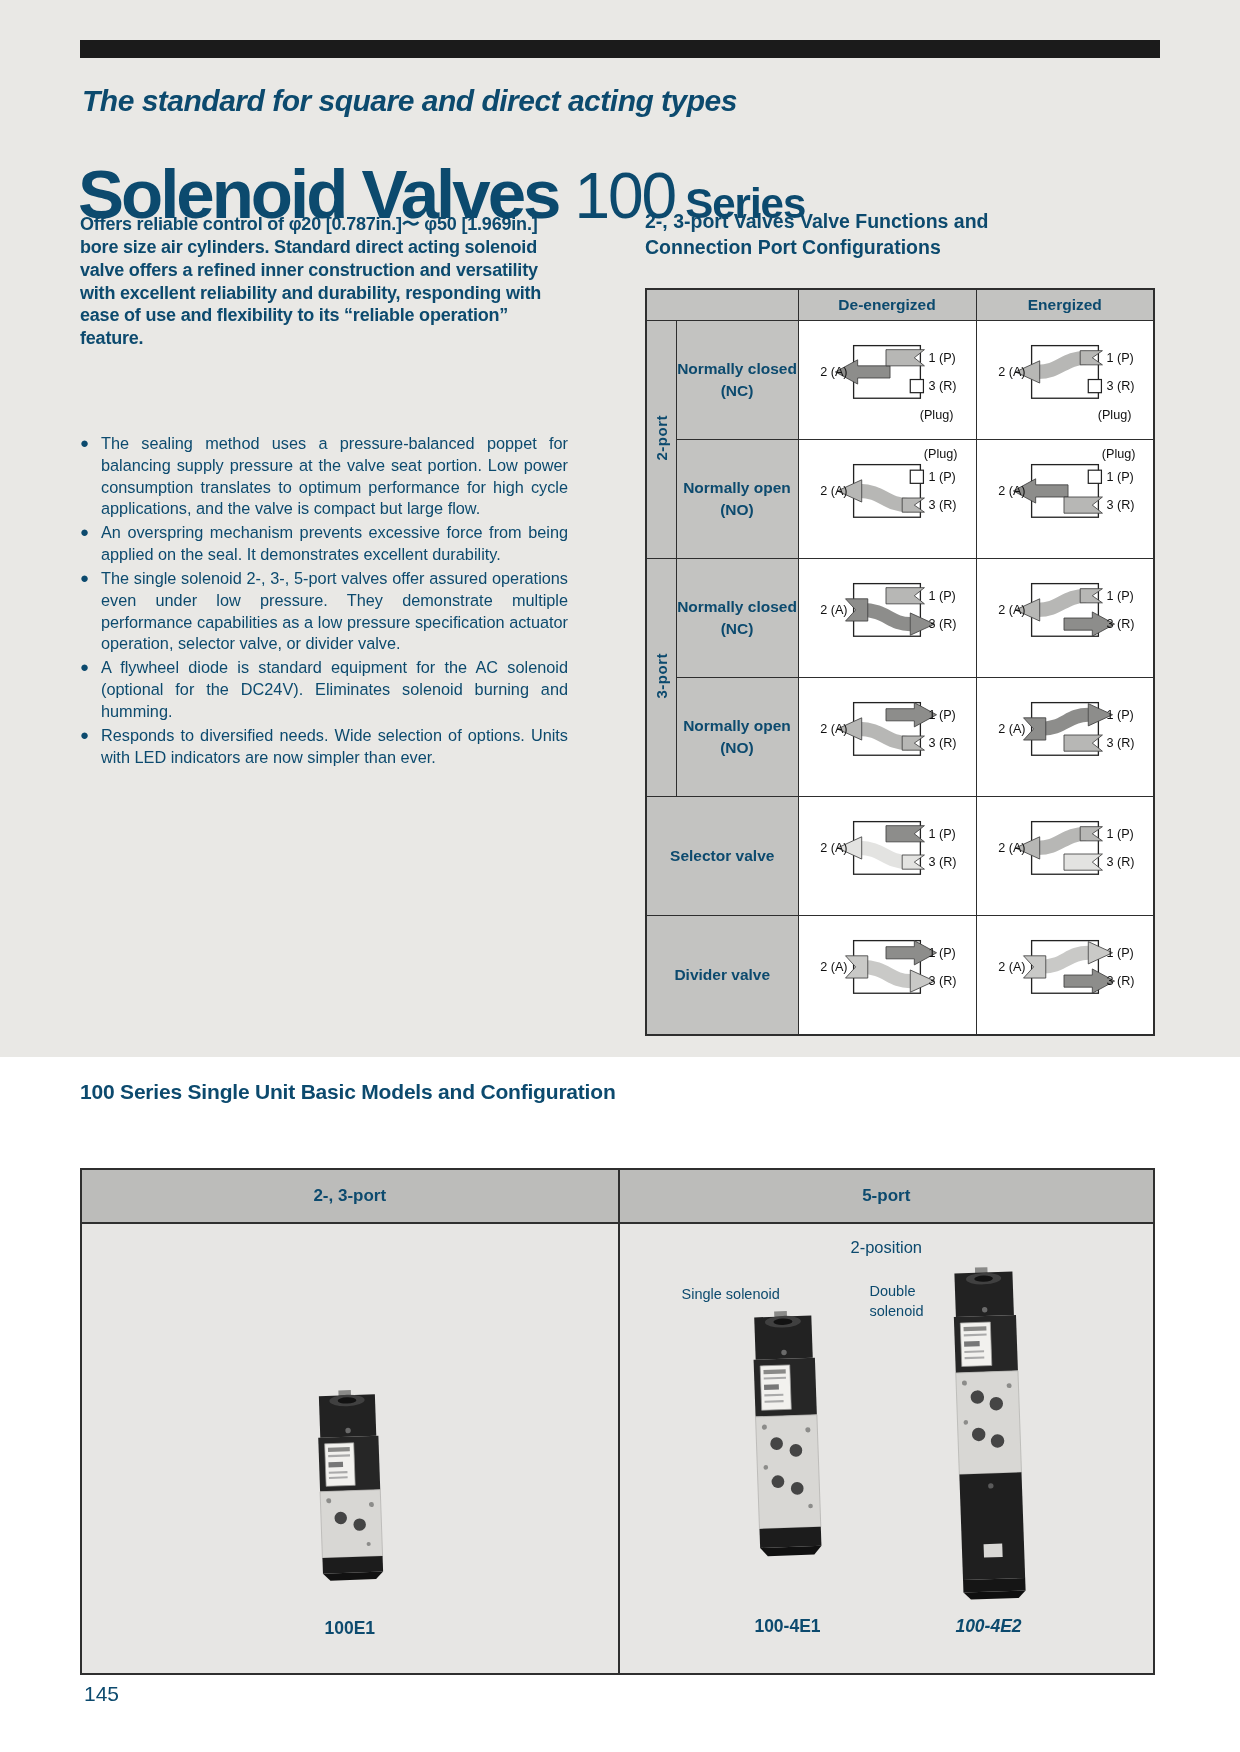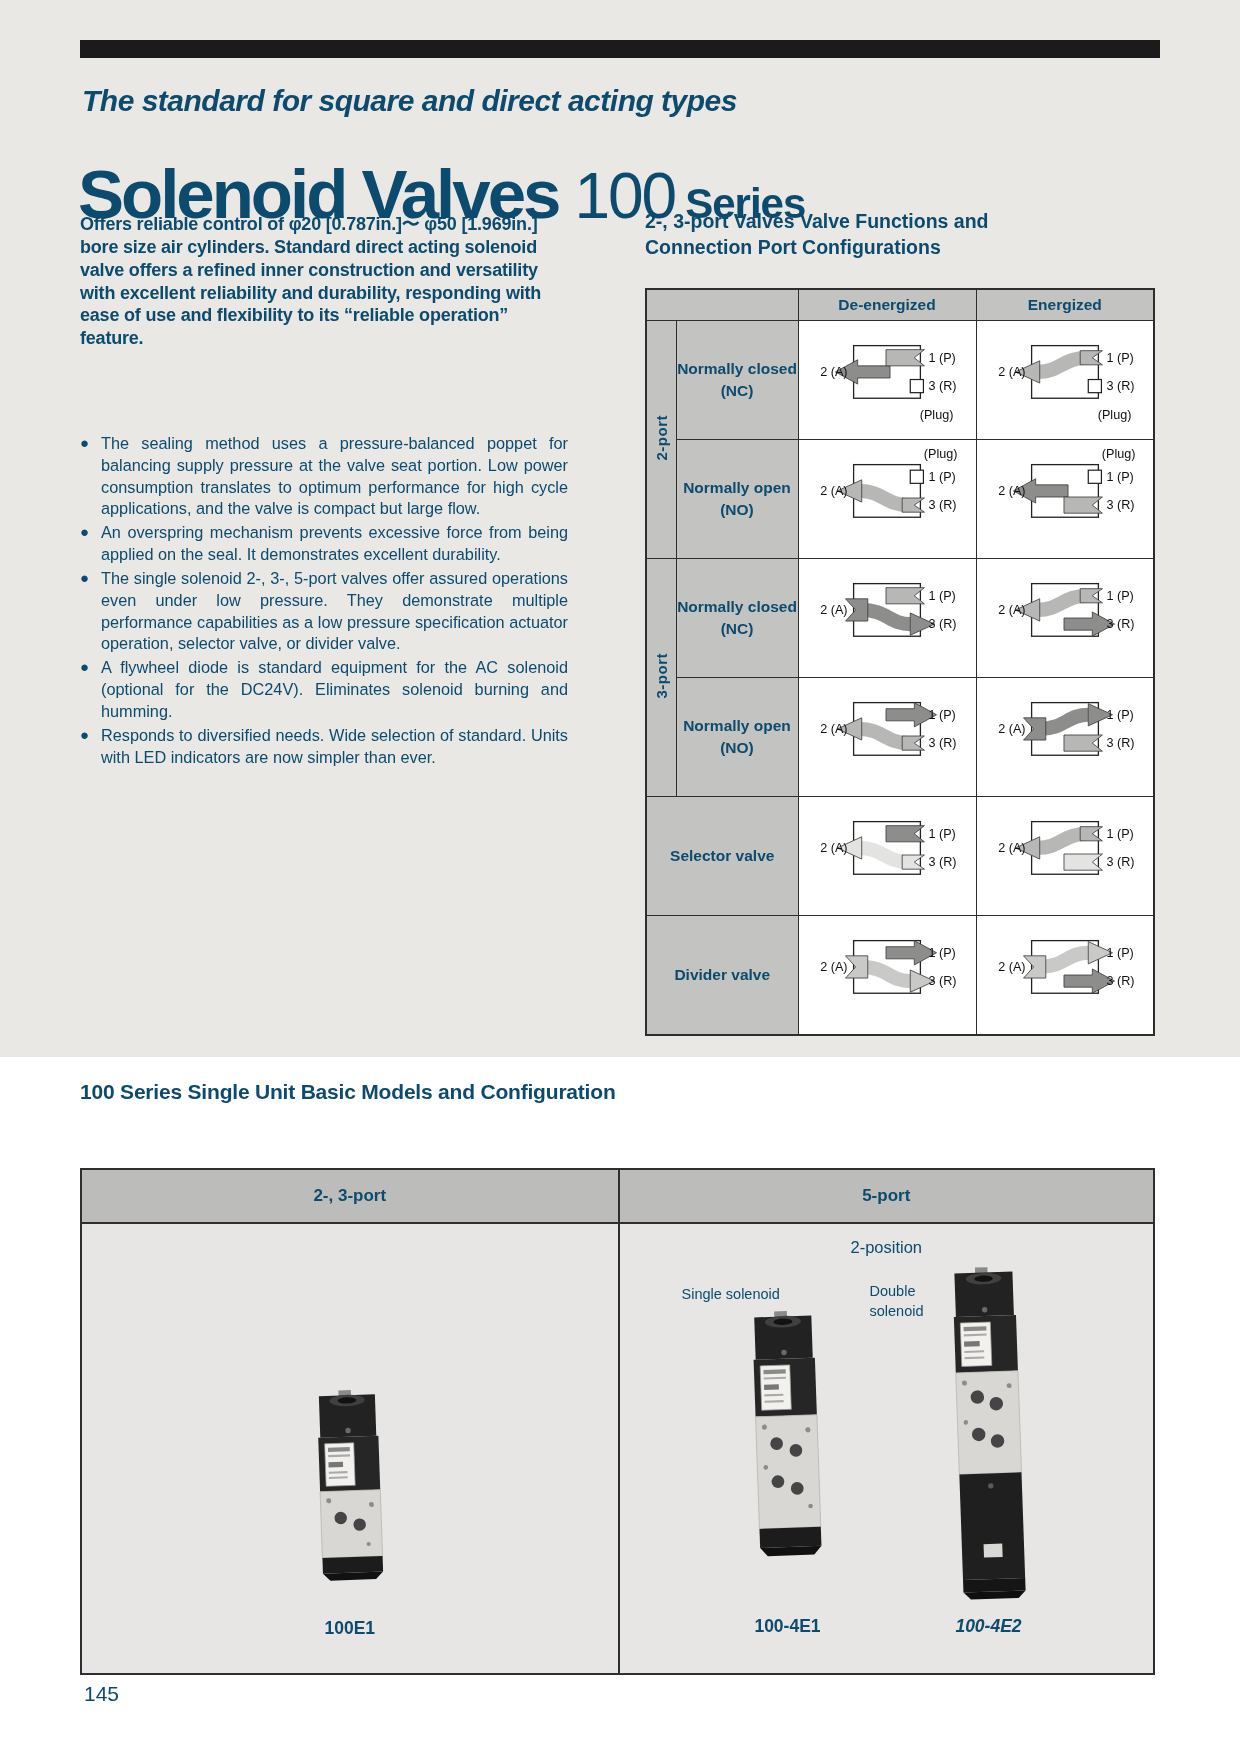--- a/index.html
+++ b/index.html
@@ -60,21 +60,21 @@
     <span class="series">Series</span>
   </div>
 
   <div class="lead">Offers reliable control of φ20 [0.787in.]〜 φ50 [1.969in.] bore size air cylinders. Standard direct acting solenoid valve offers a refined inner construction and versatility with excellent reliability and durability, responding with ease of use and flexibility to its “reliable operation” feature.</div>
 
   <div class="bullets">
     <div class="li">The sealing method uses a pressure-balanced poppet for balancing supply pressure at the valve seat portion. Low power consumption translates to optimum performance for high cycle applications, and the valve is compact but large flow.</div>
     <div class="li">An overspring mechanism prevents excessive force from being applied on the seal. It demonstrates excellent durability.</div>
     <div class="li">The single solenoid 2-, 3-, 5-port valves offer assured operations even under low pressure. They demonstrate multiple performance capabilities as a low pressure specification actuator operation, selector valve, or divider valve.</div>
     <div class="li">A flywheel diode is standard equipment for the AC solenoid (optional for the DC24V). Eliminates solenoid burning and humming.</div>
-    <div class="li">Responds to diversified needs. Wide selection of standard. Units with LED indicators are now simpler than ever.</div>
+    <div class="li">Responds to diversified needs. Wide selection of options. Units with LED indicators are now simpler than ever.</div>
   </div>
 
   <div class="vt-head">2-, 3-port Valves Valve Functions and
 Connection Port Configurations</div>
 
   <table class="vt">
     <colgroup>
         <col style="width:30px">
         <col style="width:122px">
         <col style="width:178px">

